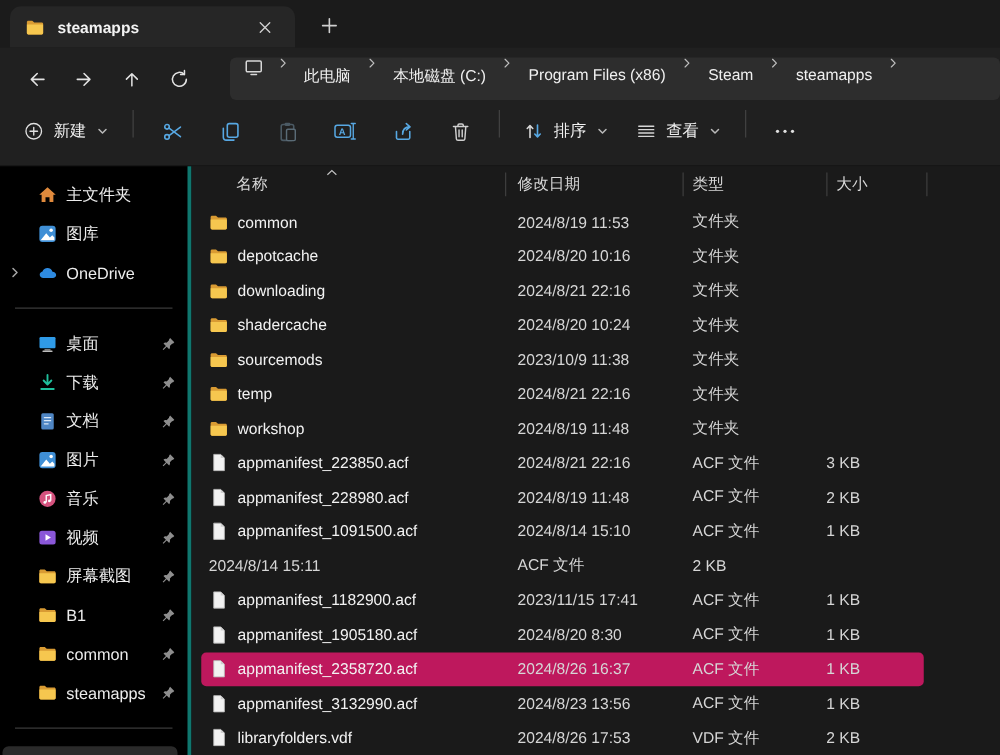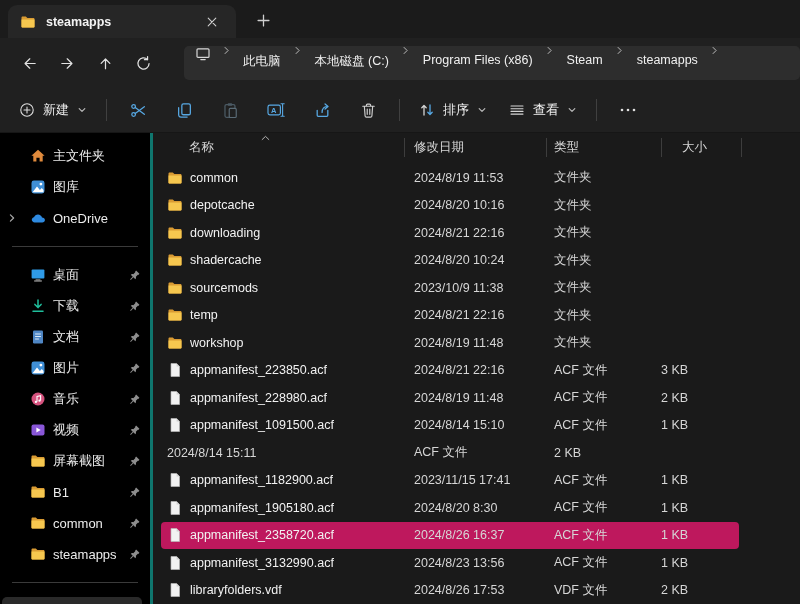--- a/index.html
+++ b/index.html
@@ -16,40 +16,40 @@
 
   
   .navbar{height:50px;background:#202020;display:flex;align-items:center;padding-left:10px;flex:none}
   .nav-btn{width:38px;height:34px;display:flex;align-items:center;justify-content:center;border-radius:5px;flex:none}
   .breadcrumb{flex:1;height:34px;background:#2d2d2d;border-radius:5px;margin-left:22px;display:flex;align-items:flex-start;padding:0 4px;overflow:hidden}
   .bc-icon{width:30px;display:flex;justify-content:center;flex:none}
   .crumb{padding:7px 9px;font-size:12.5px;color:#f0f0f0;white-space:nowrap;border-radius:4px;flex:none}
   .bc-sep{width:16px;display:flex;justify-content:center;flex:none}
 
   
-  .toolbar{height:45px;background:#202020;display:flex;align-items:center;padding:0 8px;border-bottom:1px solid #161616;flex:none}
+  .toolbar{height:45px;background:#202020;display:flex;align-items:flex-start;padding:0 8px;border-bottom:1px solid #161616;flex:none}
   .tb-group{display:flex;align-items:center;gap:8px;height:34px;padding:0 11px;border-radius:5px;flex:none}
   .tb-label{font-size:13px;color:#f0f0f0;white-space:nowrap}
   .tb-sep{width:1px;height:22px;background:#404040;margin:0 8px;flex:none}
   .tb-btn{width:46px;height:34px;display:flex;align-items:center;justify-content:center;border-radius:5px;flex:none}
 
   
   .content{flex:1;display:flex;min-height:0}
   .sidebar{width:153px;flex:none;padding-top:8px;position:relative;border-right:3px solid #0f766e;background:#000000}
   .side-item{height:30px;margin:0 5px 1px 2px;display:flex;align-items:center;padding:0 4px 0 28px;gap:7px;border-radius:4px;position:relative}
   .expander{position:absolute;left:5px;top:9px;width:12px;height:12px;display:flex;align-items:center}
   .side-label{flex:1;font-size:13px;color:#ececec;white-space:nowrap;overflow:hidden}
   .side-pin{width:14px;height:14px;flex:none;display:flex;align-items:center;justify-content:center}
   .side-divider{height:1px;background:#3a3a3a;margin:13px 12px}
   .side-partial{position:absolute;left:2px;right:8px;bottom:0;height:7px;background:#2a2a2a;border-radius:5px 5px 0 0}
 
   .main{flex:1;display:flex;flex-direction:column;min-width:0;background:#1a1a1a}
   .list-header{height:29px;position:relative;margin-left:8px;width:638px;flex:none;display:grid;grid-template-columns:247px 140px 107px 78px;align-items:center;padding-left:6px;font-size:12.5px;color:#d8d8d8}
   .lh-name{padding-left:22px}
-  .lh-size{padding-left:21px}
+  .lh-size{padding-left:8px}
   .lh-caret{position:absolute;left:100px;top:2px}
   .col-sep{position:absolute;top:5px;width:1px;height:19px;background:#3d3d3d}
   .rows{padding-top:2px}
   .row{height:27.5px;margin-left:8px;width:578px;display:grid;grid-template-columns:247px 140px 107px 78px;align-items:center;padding-left:6px;border-radius:4px;font-size:12.5px}
   .row.selected{background:#be185d}
   .cell-name{display:flex;align-items:center;gap:7px;overflow:hidden;color:#f2f2f2}
   .cell-name span{white-space:nowrap;overflow:hidden}
   .cell-date,.cell-type{color:#d6d6d6;white-space:nowrap}
   .cell-size{color:#d6d6d6;text-align:left;padding-right:6px;white-space:nowrap}
 

